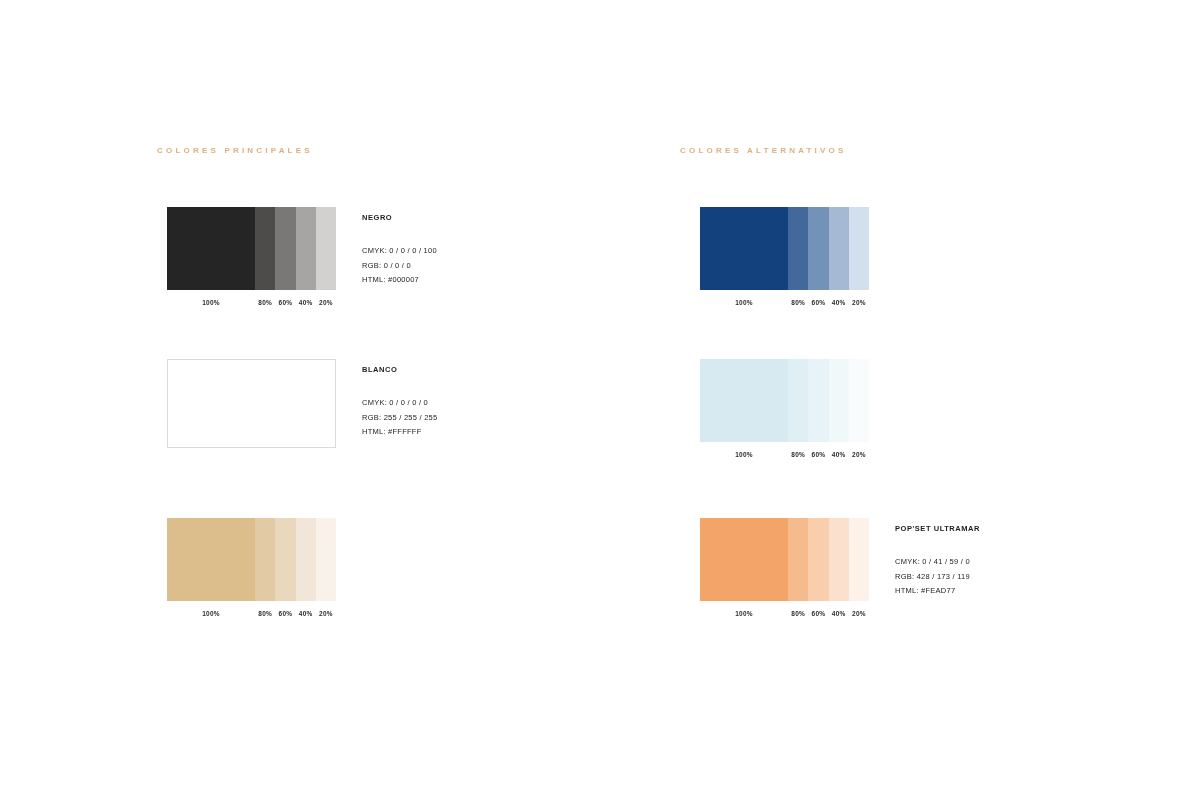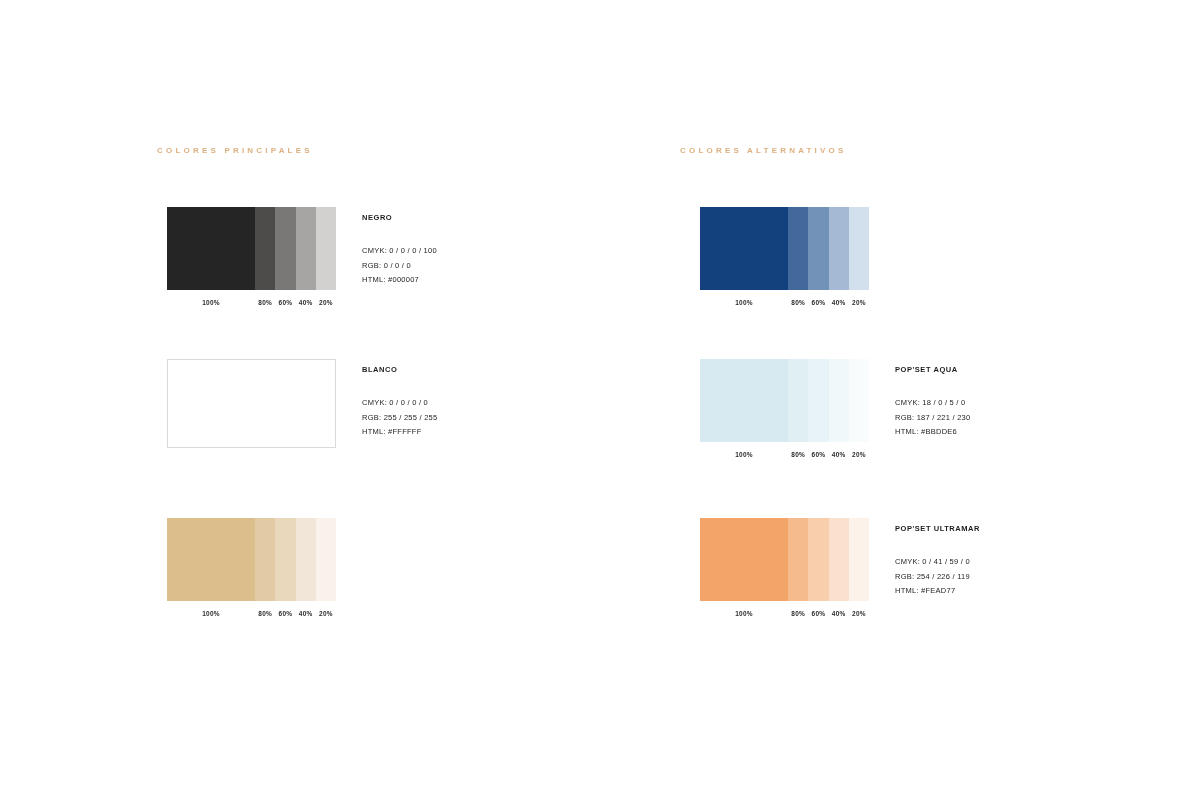--- a/index.html
+++ b/index.html
@@ -206,44 +206,38 @@
       <div class="band b40" style="background: rgb(241, 248, 250);"></div>
       <div class="band b20" style="background: rgb(249, 252, 253);"></div>
     </div>
     <div class="ticks">
       <span class="tick-100">100%</span>
       <span class="tick-80">80%</span>
       <span class="tick-60">60%</span>
       <span class="tick-40">40%</span>
       <span class="tick-20">20%</span>
     </div>
-    <div class="info">
-      <div class="name">POP'SET AQUA</div>
-      <div class="spec">CMYK: 18 / 0 / 5 / 0</div>
-      <div class="spec">RGB: 187 / 221 / 230</div>
-      <div class="spec">HTML: #BBDDE6</div>
-    </div>
   </div>
 
   <div class="swatch-row col-right row-3">
     <div class="bar">
       <div class="band b100" style="background: rgb(243, 165, 105);"></div>
       <div class="band b80" style="background: rgb(246, 187, 140);"></div>
       <div class="band b60" style="background: rgb(249, 206, 173);"></div>
       <div class="band b40" style="background: rgb(251, 225, 205);"></div>
       <div class="band b20" style="background: rgb(253, 242, 234);"></div>
     </div>
     <div class="ticks">
       <span class="tick-100">100%</span>
       <span class="tick-80">80%</span>
       <span class="tick-60">60%</span>
       <span class="tick-40">40%</span>
       <span class="tick-20">20%</span>
     </div>
     <div class="info">
       <div class="name">POP'SET ULTRAMAR</div>
       <div class="spec">CMYK: 0 / 41 / 59 / 0</div>
-      <div class="spec">RGB: 254 / 226 / 119</div>
+      <div class="spec">RGB: 428 / 173 / 119</div>
       <div class="spec">HTML: #FEAD77</div>
     </div>
   </div>
 
 </div>
 
 </body></html>

